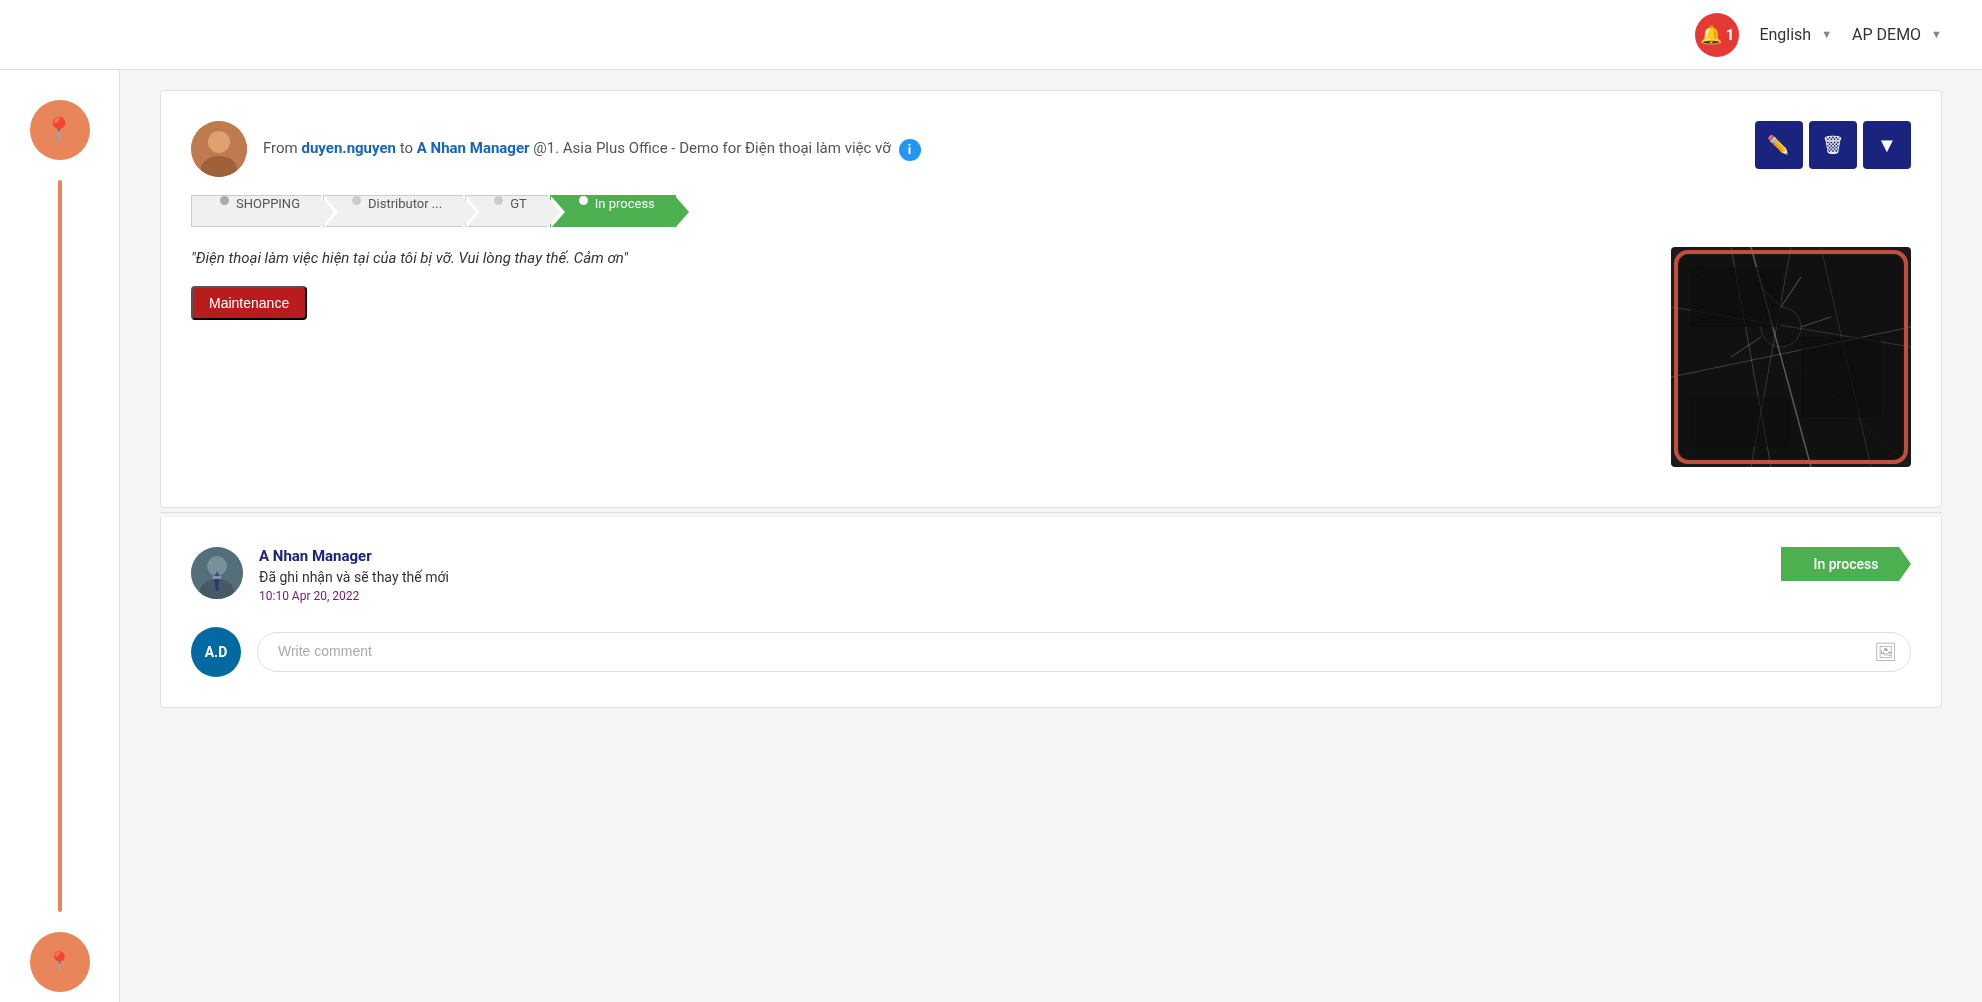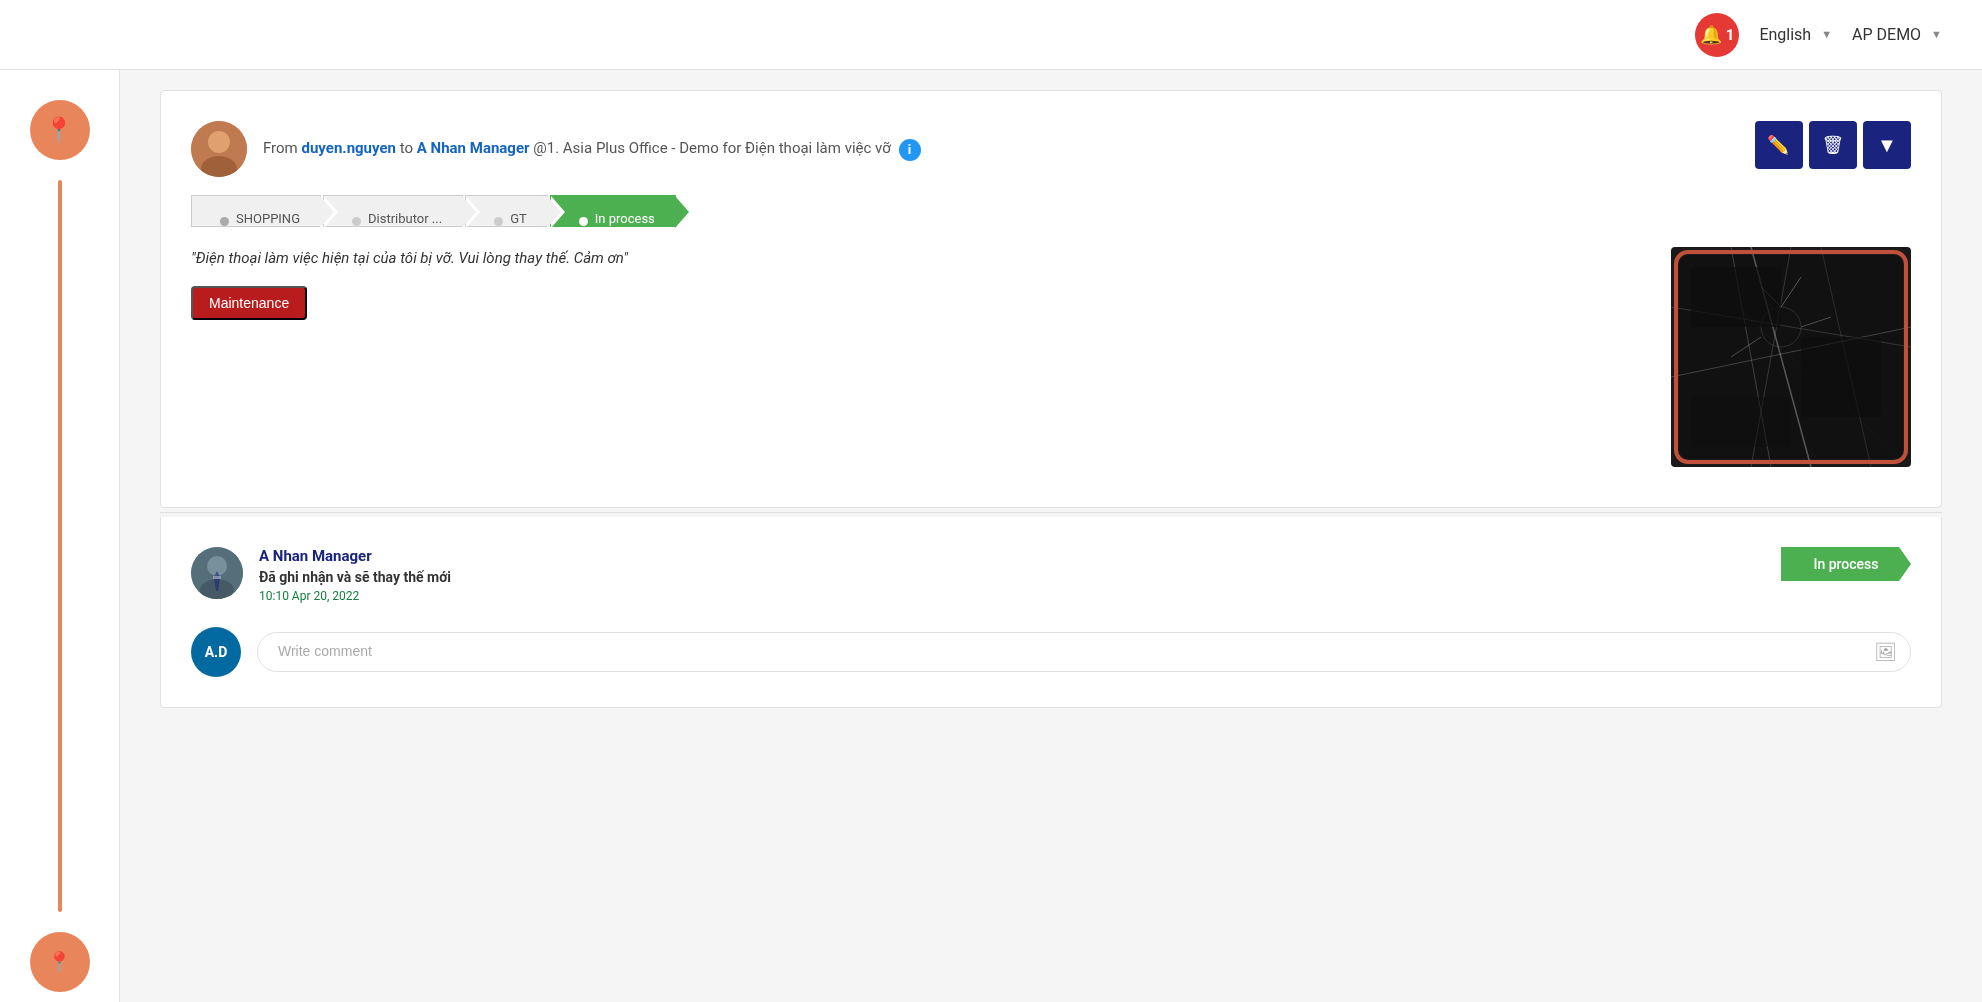--- a/index.html
+++ b/index.html
@@ -185,21 +185,21 @@
     .btn-more { background: #1a237e; font-size: 20px; }
 
     
     .pipeline-container {
       display: flex;
       align-items: center;
       margin-bottom: 20px;
     }
     .pipeline-item {
       display: flex;
-      align-items: flex-end;
+      align-items: flex-start;
       height: 32px;
       padding: 0 20px 0 28px;
       font-size: 13px;
       color: #555;
       background: #f0f0f0;
       border: 1px solid #ccc;
       position: relative;
       margin-right: 2px;
       cursor: pointer;
     }
@@ -312,25 +312,24 @@
     .comment-author {
       font-weight: bold;
       font-size: 15px;
       color: #1a237e;
       margin-bottom: 4px;
     }
     .comment-text {
       font-size: 14px;
       color: #333;
       margin-bottom: 4px;
-      font-weight: bold;
     }
     .comment-time {
       font-size: 12px;
-      color: #15803d;
+      color: #701a75;
     }
     .comment-status-badge {
       background: #4caf50;
       color: #fff;
       padding: 7px 20px;
       border-radius: 0;
       font-size: 14px;
       font-weight: 500;
       clip-path: polygon(0 0, calc(100% - 12px) 0, 100% 50%, calc(100% - 12px) 100%, 0 100%);
       white-space: nowrap;

